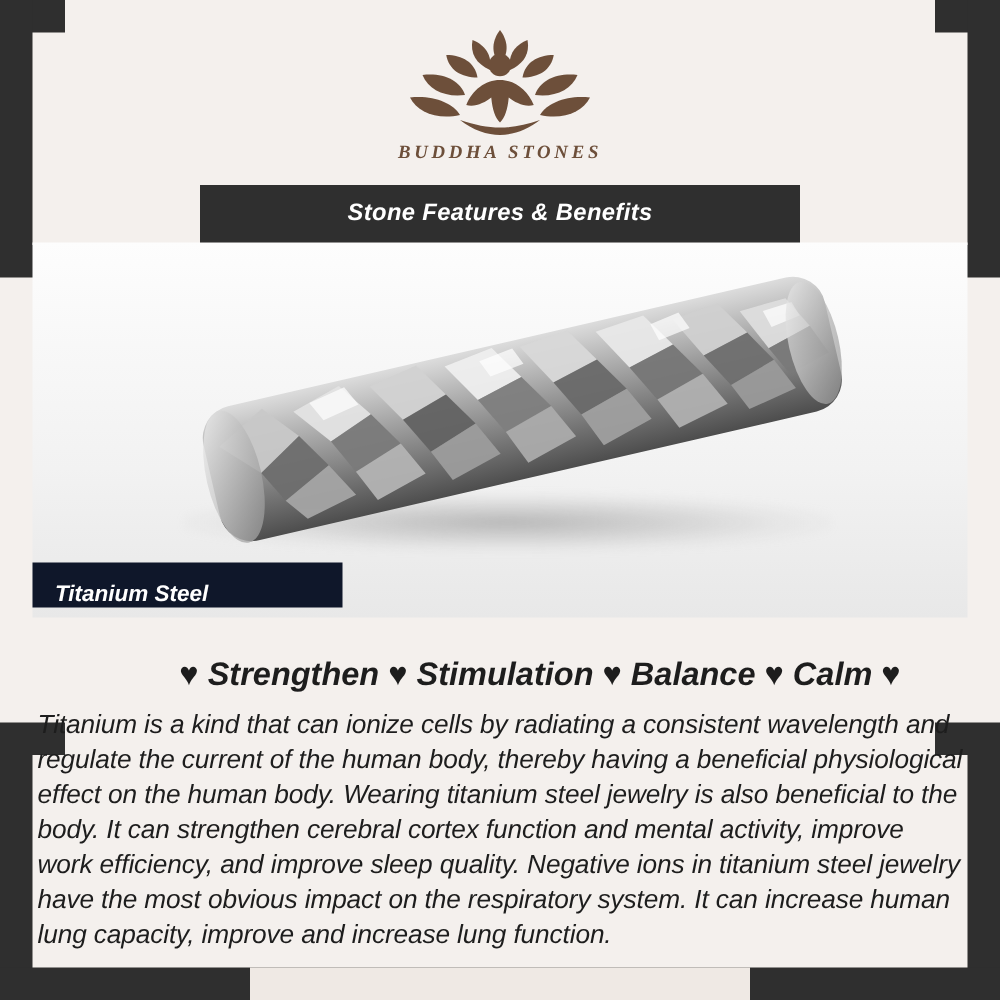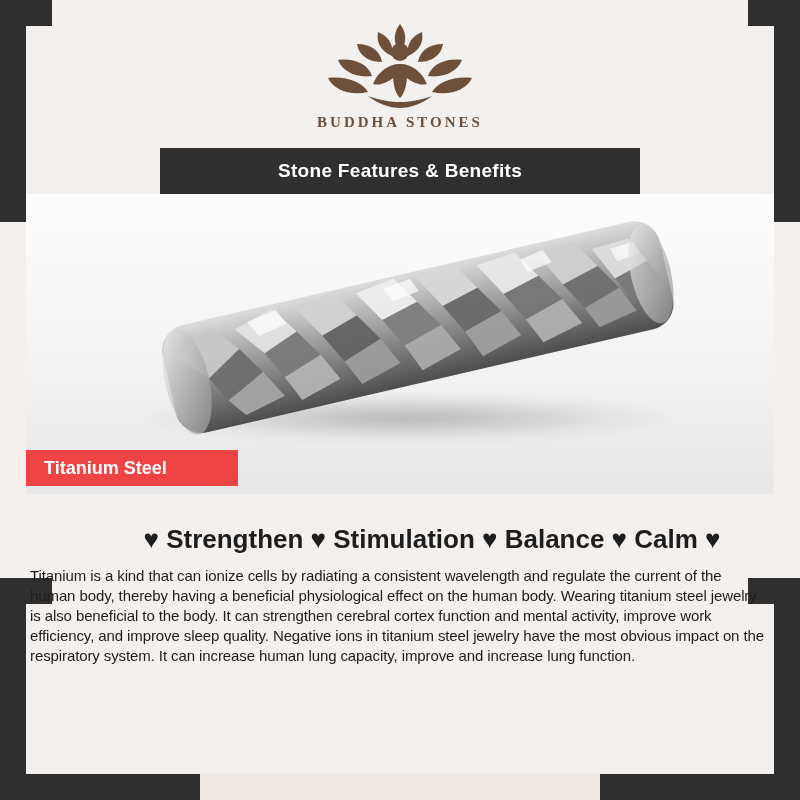--- a/index.html
+++ b/index.html
@@ -13,20 +13,21 @@
     background: #f3efec;
     overflow: hidden;
   }
 
   .page {
     position: relative;
     width: 800px;
     height: 800px;
     background: #f4f0ed;
     box-sizing: border-box;
+    font-style: italic;
   }
 
   
   .corner {
     position: absolute;
     background: #2f2f2f;
     z-index: 1;
   }
   .corner-tl-h { top: 0; left: 0; width: 52px; height: 26px; }
   .corner-tl-v { top: 0; left: 0; width: 26px; height: 220px; }
@@ -131,25 +132,25 @@
     width: 530px;
     height: 200px;
     transform: rotate(-13deg);
   }
 
   
   .caption-bar {
     position: absolute;
     top: 450px;
     left: 26px;
-    width: 212px;
+    width: 248px;
     height: 36px;
-    background: #ef4444;
+    background: #0f172a;
     display: flex;
-    align-items: center;
+    align-items: flex-end;
     padding-left: 18px;
     box-sizing: border-box;
     z-index: 5;
   }
   .caption-text {
     color: #ffffff;
     font-size: 18px;
     font-weight: bold;
   }
 
@@ -167,21 +168,21 @@
     white-space: nowrap;
     margin-left: 32px;
   }
 
   
   .body-copy {
     position: absolute;
     top: 566px;
     left: 30px;
     width: 740px;
-    font-size: 15px;
+    font-size: 21px;
     line-height: 1.33;
     color: #1d1d1d;
     text-align: left;
     z-index: 3;
     letter-spacing: -0.1px;
   }
 </style>
 </head>
 <body>
 

